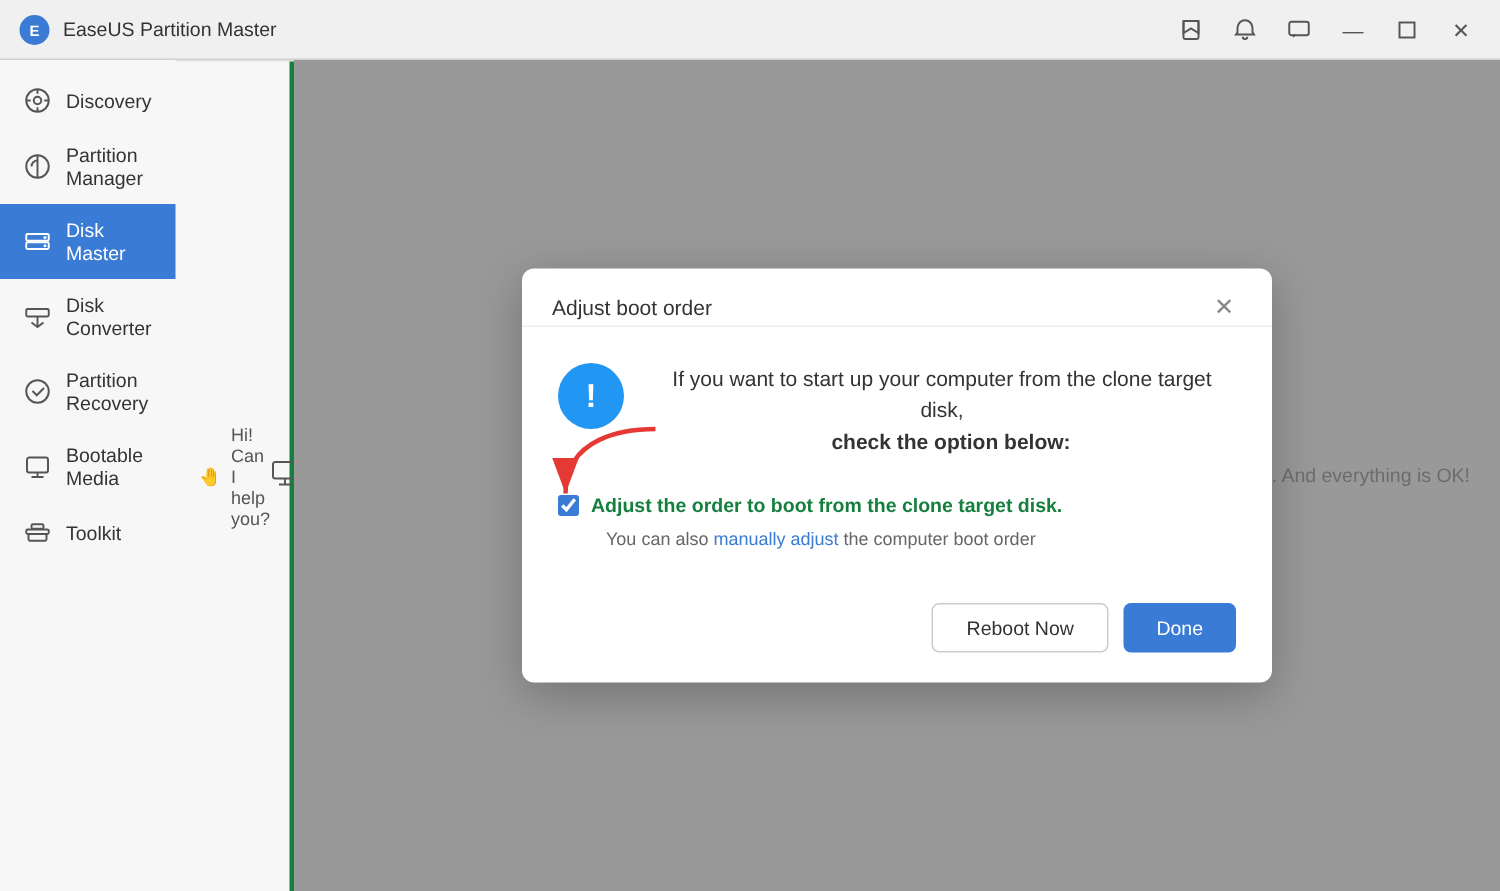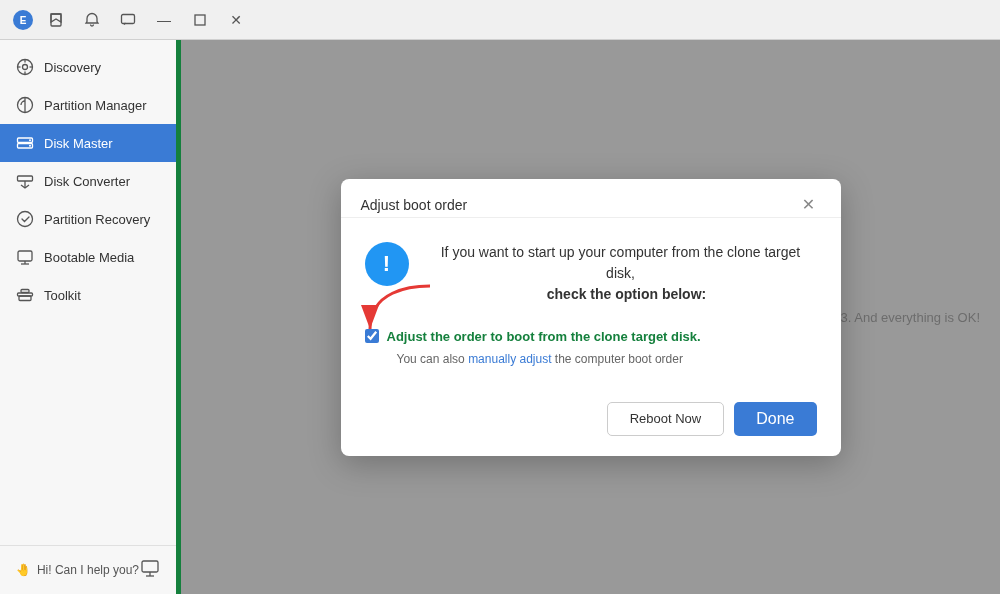--- a/index.html
+++ b/index.html
@@ -49,25 +49,24 @@
     }
 
     
     .main-layout {
       display: flex;
       height: calc(594px - 40px);
     }
 
     
     .sidebar {
-      width: 181px;
+      width: 196px;
       background: #f7f7f7;
-      border-right: 5px solid #15803d;
-      display: flex;
-      flex-direction: column;
+      border-right: 3px solid #15803d;
+      display: flex;
       flex-shrink: 0;
     }
     .sidebar-nav {
       flex: 1;
       padding: 8px 0;
     }
     .sidebar-item {
       display: flex;
       align-items: center;
       padding: 10px 16px;
@@ -243,36 +242,37 @@
       font-size: 13px;
       cursor: pointer;
       color: #333;
       margin-left: 32px;
     }
     .btn-primary {
       padding: 8px 22px;
       border: none;
       background: #3a7bd5;
       border-radius: 5px;
-      font-size: 16px;
+      font-size: 13px;
       cursor: pointer;
       color: white;
       font-weight: 500;
     }
   </style>
 </head>
 <body>
 
 <div class="title-bar">
   <div class="title-bar-logo">
     <svg width="22" height="22" viewBox="0 0 22 22">
       <circle cx="11" cy="11" r="10" fill="#3a7bd5"></circle>
       <text x="11" y="15" text-anchor="middle" fill="white" font-size="10" font-weight="bold">E</text>
     </svg>
   </div>
+  <span class="title-bar-title">EaseUS Partition Master</span>
   <div class="title-bar-controls">
     <div class="title-bar-btn" title="Bookmark">
       <svg width="16" height="16" viewBox="0 0 16 16" fill="none">
         <rect x="3" y="2" width="10" height="12" rx="1" stroke="#555" stroke-width="1.3"></rect>
         <path d="M3 2h10v8l-5-3-5 3V2z" fill="none" stroke="#555" stroke-width="1.3"></path>
       </svg>
     </div>
     <div class="title-bar-btn" title="Notifications">
       <svg width="16" height="16" viewBox="0 0 16 16" fill="none">
         <path d="M8 1.5a5 5 0 0 0-5 5v3l-1 1.5h12l-1-1.5v-3a5 5 0 0 0-5-5z" stroke="#555" stroke-width="1.3"></path>

